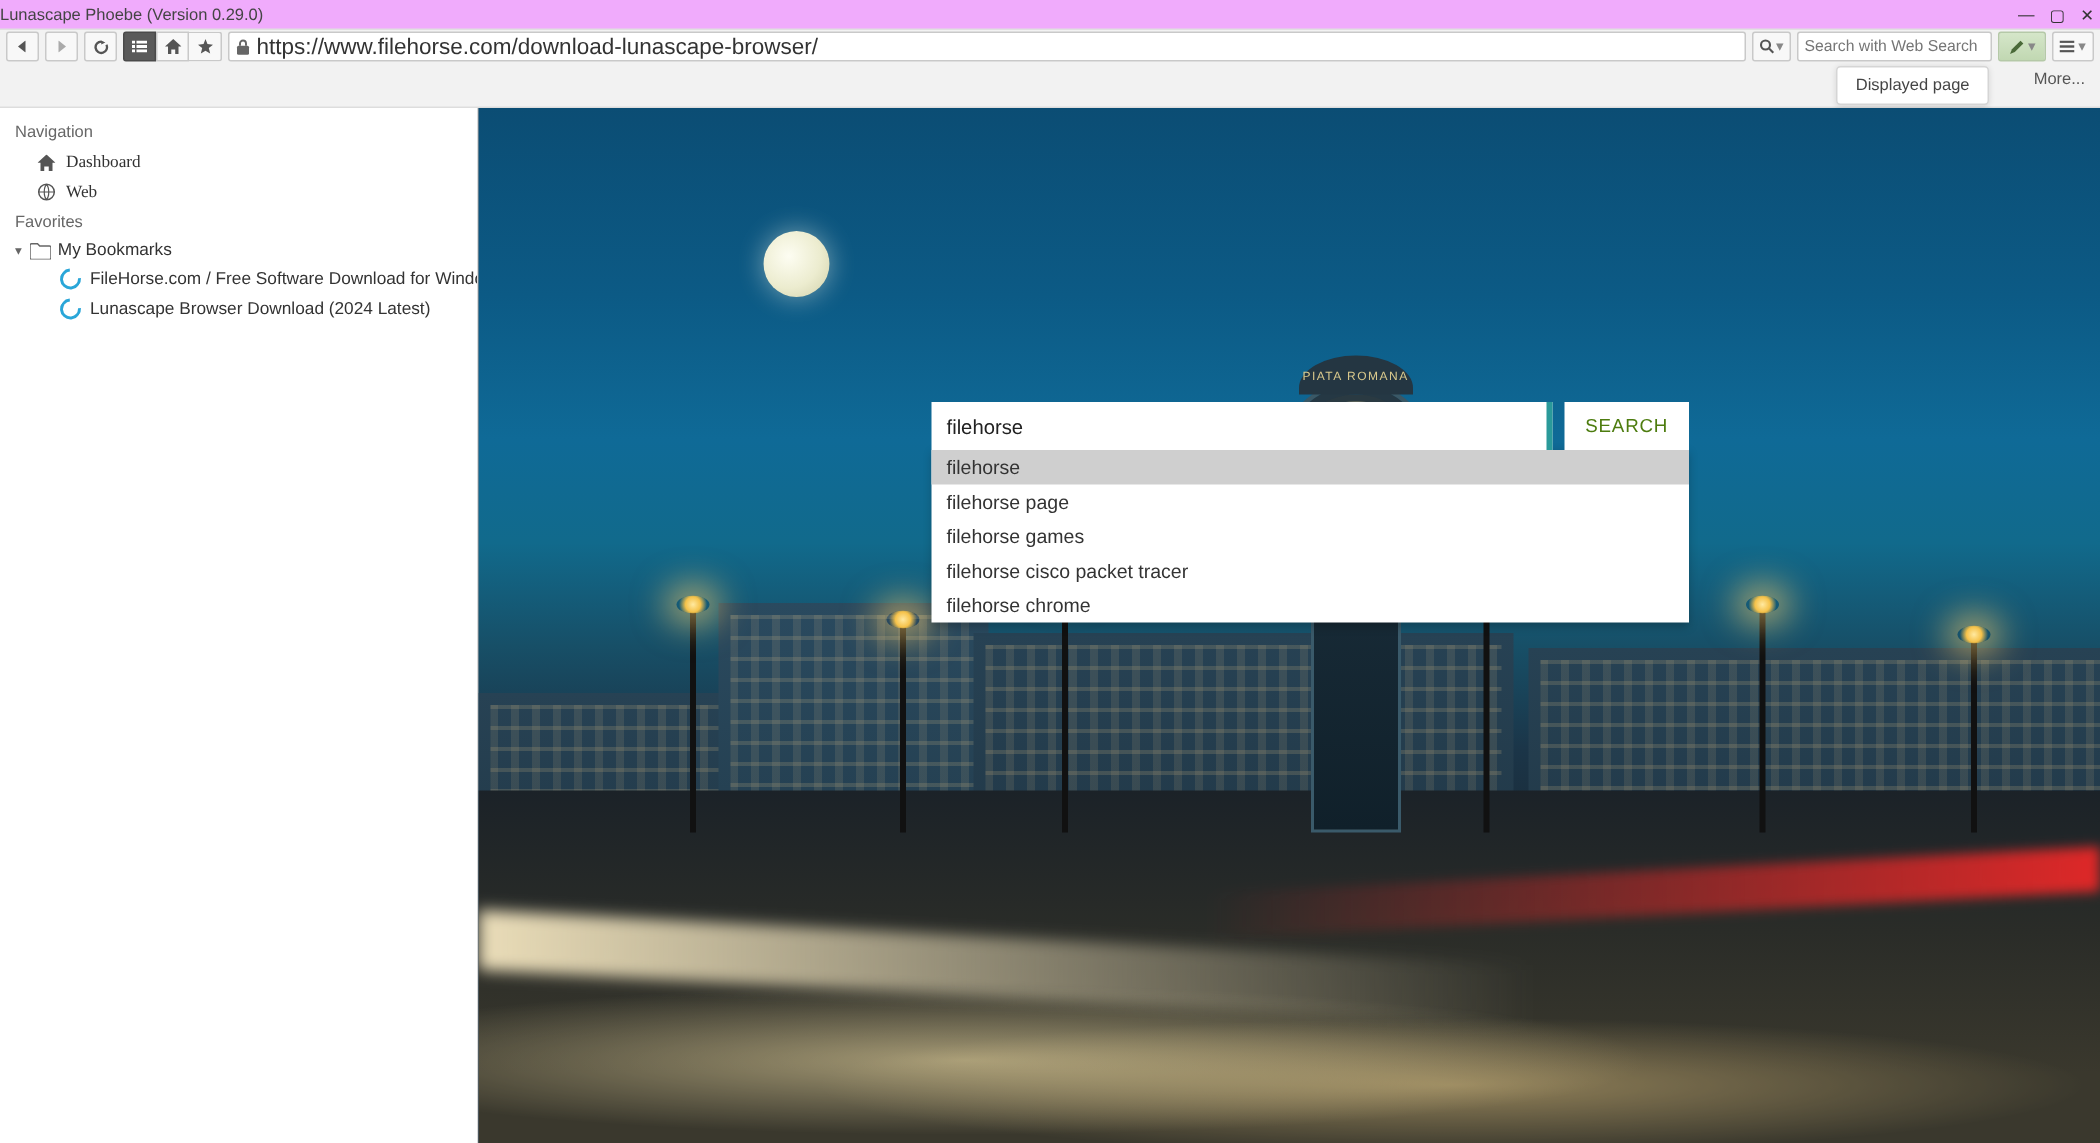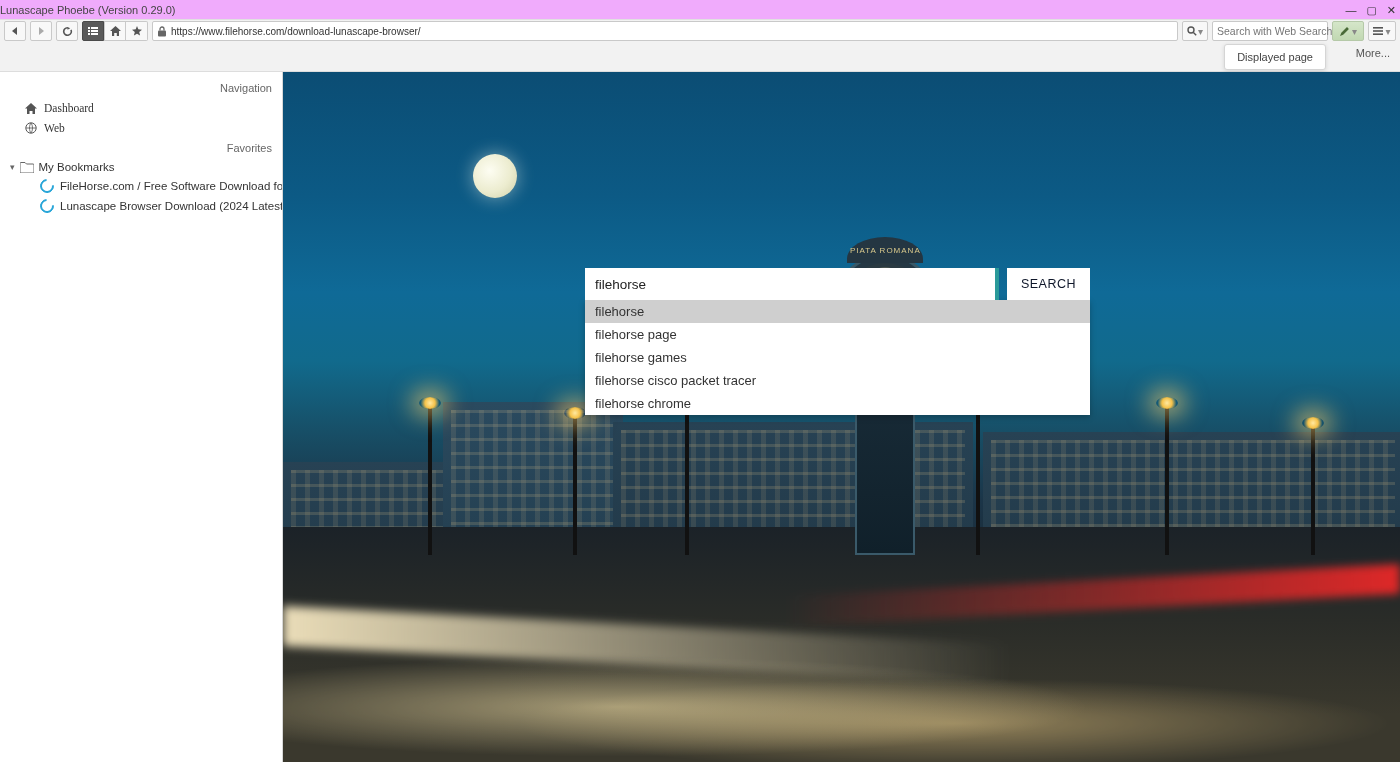--- a/index.html
+++ b/index.html
@@ -13,38 +13,38 @@
 
   
   .toolbar { height: 22px; background:#f2f2f2; display:flex; align-items:center; padding:0 4px; gap:4px; font-size:11px; }
   .tbtn { width:22px; height:20px; border:1px solid #c9c9c9; background:#f8f8f8; border-radius:2px; display:flex; align-items:center; justify-content:center; color:#444; }
   .tbtn.dark { background:#5a5a5a; color:#fff; border-color:#4a4a4a; }
   .tbtn-group { display:flex; gap:0; }
   .tbtn-group .tbtn { border-radius:0; }
   .tbtn-group .tbtn:first-child { border-radius:2px 0 0 2px; }
   .tbtn-group .tbtn:last-child { border-radius:0 2px 2px 0; border-left:none; }
   .urlbox { flex:1; height:20px; border:1px solid #c9c9c9; background:#fff; border-radius:2px; display:flex; align-items:center; padding:0 4px; gap:4px; }
-  .urlbox input { flex:1; border:none; outline:none; font-size:10px; color:#333; background:transparent; }
-  .searchbox { width:116px; height:20px; border:1px solid #c9c9c9; background:#fff; border-radius:2px; display:flex; align-items:center; padding:0 4px; }
+  .urlbox input { flex:1; border:none; outline:none; font-size:15px; color:#333; background:transparent; }
+  .searchbox { width:130px; height:20px; border:1px solid #c9c9c9; background:#fff; border-radius:2px; display:flex; align-items:center; padding:0 4px; }
   .searchbox input { flex:1; border:none; outline:none; font-size:10.5px; color:#666; background:transparent; }
   .search-btn { width:26px; height:20px; border:1px solid #c9c9c9; background:#f8f8f8; border-radius:2px; display:flex; align-items:center; justify-content:center; gap:1px; color:#444; }
   .pencil-btn { width:32px; height:20px; border:1px solid #b5c9a8; background:linear-gradient(#d5e6c9,#c1d8b2); border-radius:2px; display:flex; align-items:center; justify-content:center; gap:2px; color:#3a5a2a; }
   .hamburger-btn { width:28px; height:20px; border:1px solid #c9c9c9; background:#f8f8f8; border-radius:2px; display:flex; align-items:center; justify-content:center; gap:2px; color:#444; }
 
   
   .row2 { height: 30px; background:#f2f2f2; border-bottom:1px solid #ddd; position:relative; }
   .more-link { position:absolute; right:10px; top:5px; font-size:11px; color:#555; }
   .floating-cards { position:absolute; right:74px; top:2px; display:flex; gap:4px;flex-direction:column; }
   .card { height:26px; background:#fff; border:1px solid #d5d5d5; border-radius:3px; box-shadow:0 1px 4px rgba(0,0,0,0.12); display:flex; align-items:center; padding:0 12px; font-size:11px; color:#444; gap:10px; }
   .card.secondary { background:#f5f5f5;gap:32px; }
   .chev { font-size:10px; color:#888; }
 
   
   .body { display:flex; height: calc(762px - 20px - 22px - 30px); }
-  .sidebar { width:283px; background:#fff; border-right:1px solid #d8d8d8; font-size:11.5px; color:#333; padding:6px 0; overflow:hidden; position:relative;text-align:right; }
+  .sidebar { width:319px; background:#fff; border-right:1px solid #d8d8d8; font-size:11.5px; color:#333; padding:6px 0; overflow:hidden; position:relative; }
   .content { flex:1; position:relative; overflow:hidden; background:#0a2a40; }
 
   .side-head { padding:4px 10px; color:#666; font-size:11px; }
   .side-item { display:flex; align-items:center; gap:6px; padding:3px 10px 3px 24px; white-space:nowrap; overflow:hidden;font-family:Liberation Serif, serif; }
   .side-item .ico { width:14px; height:14px; display:flex; align-items:center; justify-content:center; color:#555; }
   .collapser { display:flex; align-items:center; gap:5px; padding:3px 10px; }
   .collapser .arrow { font-size:9px; color:#666; }
   .bm-item { display:flex; align-items:center; gap:6px; padding:3px 10px 3px 40px; white-space:nowrap; overflow:hidden; }
   .swirl-ico { width:14px; height:14px; border-radius:50%; border:2px solid #2aa6d8; border-top-color:transparent; transform:rotate(40deg); flex-shrink:0; }
 
@@ -76,21 +76,21 @@
   .clock-head { position:absolute; bottom:200px; left:6px; width:98px; height:98px; border-radius:50%; background:radial-gradient(circle,#f5e9c0 0%,#e8d89a 60%,#2a3a42 64%); border:6px solid #253844; box-shadow:0 0 0 3px #3a5866; }
   .clock-arch { position:absolute; bottom:292px; left:17px; width:76px; height:26px; background:#243642; border-radius:60% 60% 0 0 / 100% 100% 0 0; font-size:8px; color:#d9c98c; display:flex; align-items:center; justify-content:center; letter-spacing:1px; }
   .clock-hand1{position:absolute;bottom:250px;left:53px;width:3px;height:32px;background:#2b2b20;transform-origin:bottom;transform:rotate(35deg);} 
   .clock-hand2{position:absolute;bottom:250px;left:53px;width:3px;height:24px;background:#2b2b20;transform-origin:bottom;transform:rotate(-65deg);} 
 
   
   .search-overlay { position:absolute; left:302px; top:196px; width:505px; }
   .search-row { display:flex; gap:8px; }
   .search-input-box { flex:1; height:32px; background:#fff; border-right:4px solid #2a9a9a; display:flex; align-items:center; padding:0 10px; }
   .search-input-box input { border:none; outline:none; font-size:13.5px; width:100%; color:#222; }
-  .search-go { height:32px; padding:0 14px; background:#fff; display:flex; align-items:center; font-size:12.5px; letter-spacing:0.5px; color:#0f172a; }
+  .search-go { height:32px; padding:0 14px; background:#fff; display:flex; align-items:center; font-size:12.5px; letter-spacing:0.5px; color:#4d7c0f; }
   .dropdown { background:#fff; box-shadow:0 2px 6px rgba(0,0,0,0.25); }
   .dd-item { font-size:13px; color:#333; padding:4px 10px; }
   .dd-item.sel { background:#cfcfcf; }
 
   .watermark { position:absolute; left:12px; bottom:12px; font-family:"Arial Black", Arial, sans-serif; font-weight:900; font-size:28px; letter-spacing:-1px; color:rgba(255,255,255,0.28); -webkit-text-stroke:2px rgba(255,255,255,0.55); }
   .watermark .dom { font-size:18px; }
 
   svg { display:block; }
 </style>
 </head>

